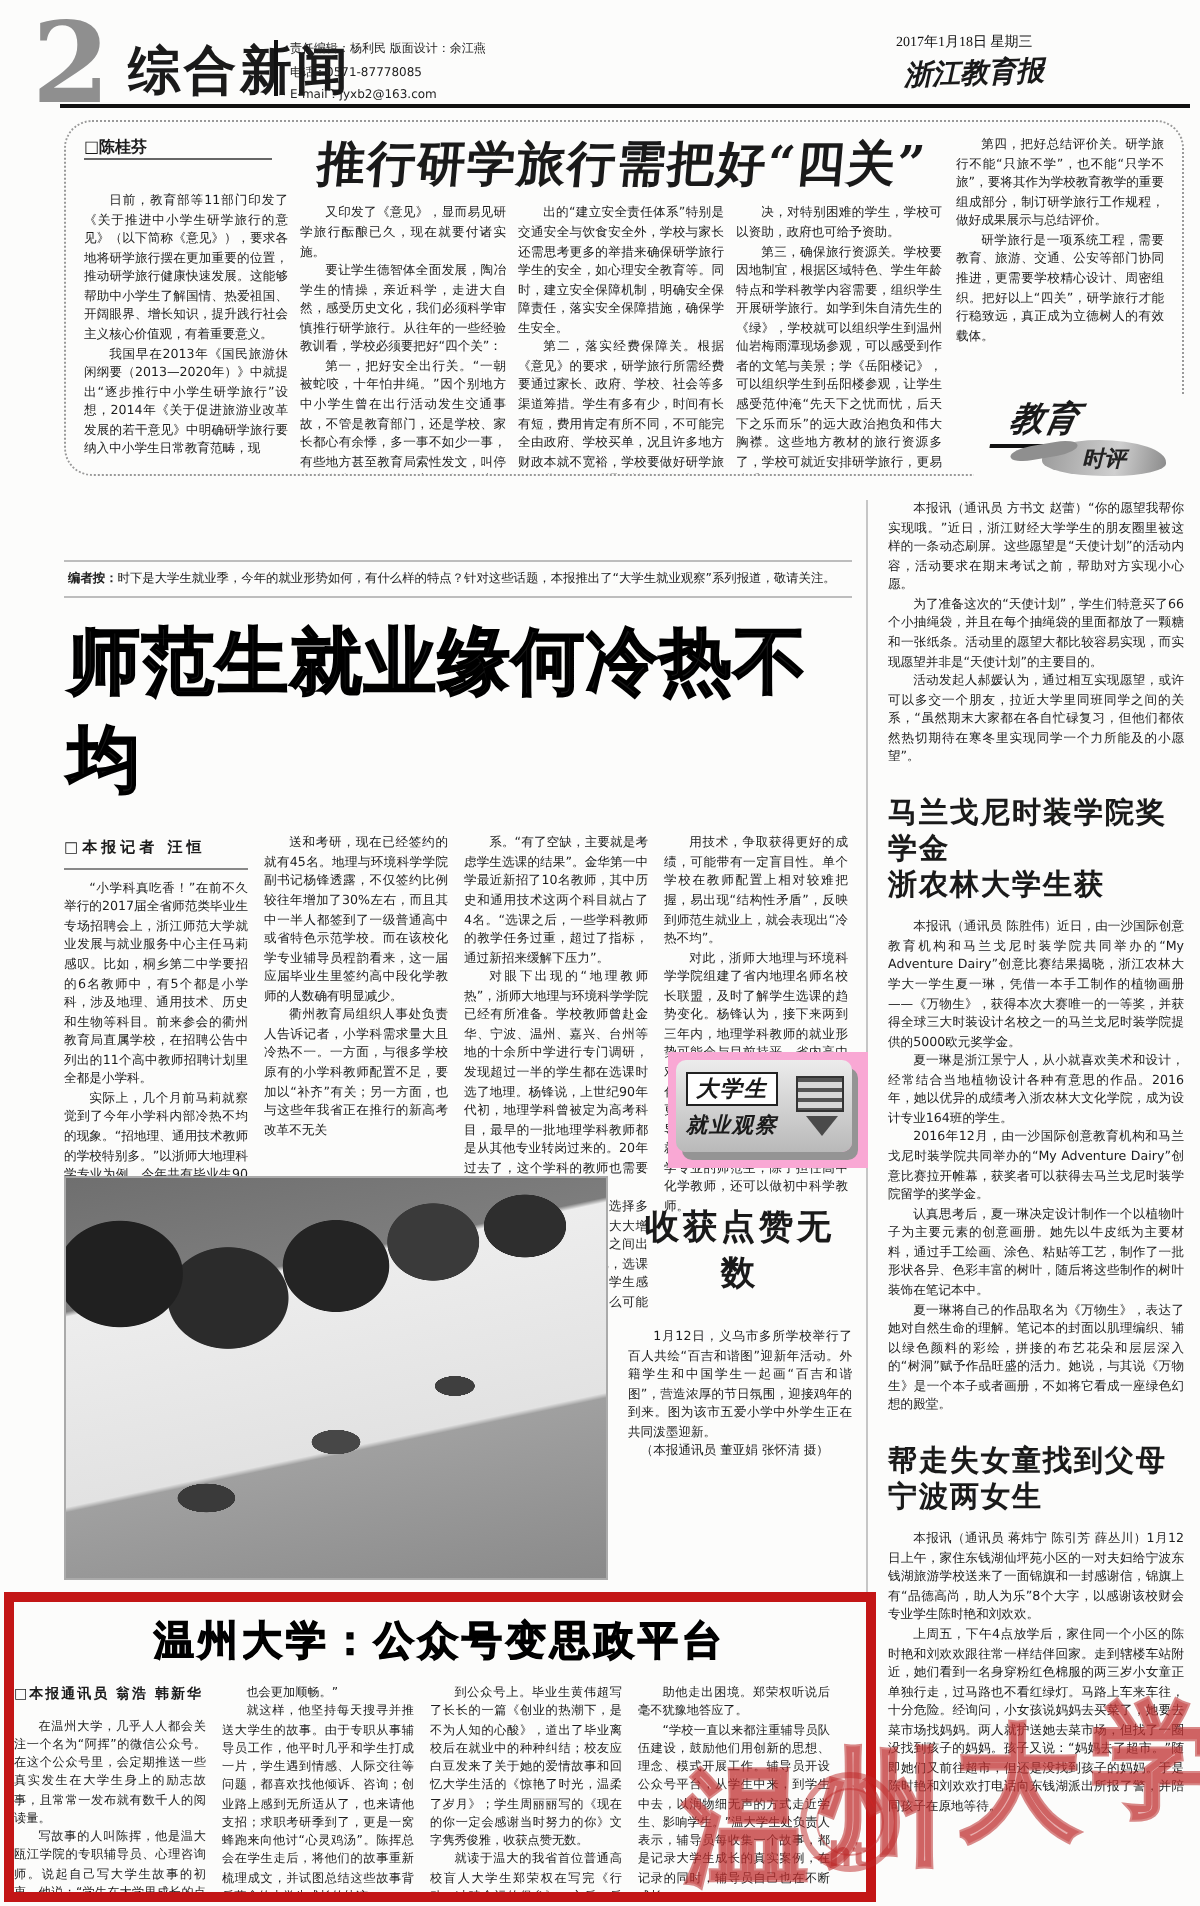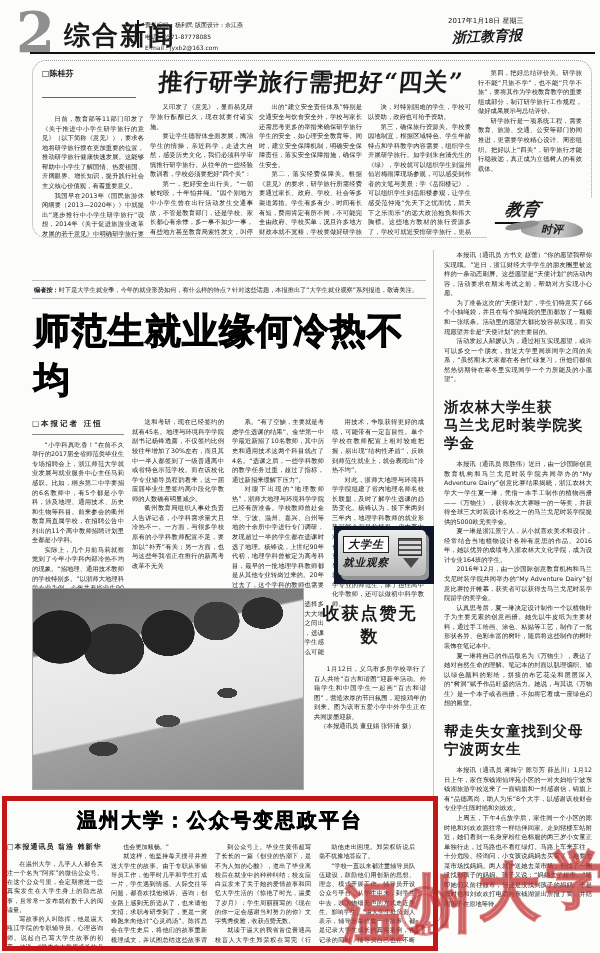--- a/index.html
+++ b/index.html
@@ -6,42 +6,42 @@
   .page{position:relative;width:600px;height:953px;background:#fcfcfb;overflow:hidden;
         font-family:"DejaVu Sans",sans-serif;color:#1a1a1a;}
   .page *{box-sizing:border-box;}
 
   
   .hdr-num{position:absolute;left:16px;top:4px;font-size:56px;line-height:1;font-weight:bold;
            color:#8f8f8f;font-family:"DejaVu Serif",serif;}
   .hdr-section{position:absolute;left:48px;top:18px;font-size:26px;font-weight:900;letter-spacing:2px;margin-left:16px;}
   .hdr-vbar{position:absolute;left:137px;top:20px;width:2px;height:28px;background:#111;}
   .hdr-info{position:absolute;left:145px;top:19px;font-size:6px;line-height:1.95;color:#222;}
-  .hdr-date{position:absolute;left:448px;top:16px;font-size:7px;color:#111;}
+  .hdr-date{position:absolute;left:448px;top:16px;font-size:7px;color:#111;font-family:Liberation Serif, serif;}
   .hdr-masthead{position:absolute;left:452px;top:28px;font-size:14px;font-weight:bold;
                 font-family:"DejaVu Serif",serif;font-style:italic;transform:rotate(-2deg);}
   .hdr-rule{position:absolute;left:30px;top:52px;width:565px;height:2px;background:#111;}
 
   
   .t{font-size:6.3px;line-height:1.52;text-align:justify;color:#1c1c1c;}
   .t p{margin:0;text-indent:2em;}
 
   
   .top-box{position:absolute;left:32px;top:60px;width:560px;height:178px;
            border:1px dotted #999;border-radius:14px;padding:7px 9px 6px 9px;
            display:flex;gap:6px;overflow:hidden;}
   .ta-col1{width:102px;flex:none;}
   .ta-mid{width:322px;flex:none;}
   .ta-col5{flex:1;min-width:0;}
   .ta-title{font-family:"DejaVu Serif",serif;font-weight:bold;font-size:24px;line-height:1.1;
             text-align:center;letter-spacing:1px;transform:skewX(-5deg);margin:1px 0 7px 0;}
   .ta-midcols{display:flex;gap:6px;}
   .ta-midcols .t{width:103px;}
   .author{font-weight:bold;font-size:8px;border-bottom:1px solid #666;
-          padding-bottom:18px;margin-bottom:16px;width:92%;}
+          padding-bottom:0;margin-bottom:16px;width:92%;}
 
   
   .cb{position:absolute;left:487px;top:198px;width:106px;height:50px;background:#fcfcfb;z-index:3;}
   .cb-top{display:inline-block;margin-left:10px;font-family:"DejaVu Serif",serif;font-style:italic;
           font-weight:bold;font-size:17px;border-bottom:2px solid #111;padding:0 8px 1px 8px;
           transform:skewX(-10deg);}
   .cb-swoosh{position:relative;margin:-4px 0 0 34px;width:62px;height:18px;
              background:linear-gradient(100deg,#9a9a9a,#cfcfcf 60%,#8a8a8a);
              border-radius:60% 70% 55% 65%/70% 80% 45% 55%;
              display:flex;align-items:center;justify-content:center;}
@@ -56,21 +56,21 @@
         font-size:6.2px;line-height:1.5;color:#222;}
   .note b{font-weight:bold;}
   .feature-headline{font-size:36px;font-weight:900;letter-spacing:1px;margin:8px 0 12px 2px;
                     -webkit-text-stroke:1px #000;}
   .feature-cols{display:flex;gap:8px;height:252px;overflow:hidden;}
   .feature-cols .t{width:92px;}
   .byline{font-weight:bold;font-size:7.5px;letter-spacing:2px;border-bottom:1px solid #888;
           padding:1px 0 4px 0;margin-bottom:5px;}
 
   
-  .jb{position:absolute;left:302px;top:246px;width:100px;height:58px;background:#0f172a;
+  .jb{position:absolute;left:302px;top:246px;width:100px;height:58px;background:#f9a8d4;
       padding-top:4px;z-index:2;}
   .jb-banner{position:relative;width:88px;height:46px;margin-left:4px;
              background:linear-gradient(#ececec,#b9b9b9);border-radius:5px;
              box-shadow:3px 4px 0 #949494;padding:3px 5px;}
   .jb-top{display:inline-block;background:#fff;border:1px solid #222;padding:0 4px;
           font-size:11px;font-weight:900;font-style:italic;letter-spacing:1px;}
   .jb-script{font-family:"DejaVu Serif",serif;font-style:italic;font-weight:bold;
              font-size:10.5px;margin-top:3px;letter-spacing:1px;}
   .jb-icon{position:absolute;right:4px;top:8px;width:24px;height:18px;
            background:repeating-linear-gradient(#555 0 2px,#d8d8d8 2px 5px);
@@ -256,22 +256,22 @@
   <div class="sidebar">
     <div>
       <div class="sb-body t">
           <p>本报讯（通讯员 方书文 赵蕾）“你的愿望我帮你实现哦。”近日，浙江财经大学学生的朋友圈里被这样的一条动态刷屏。这些愿望是“天使计划”的活动内容，活动要求在期末考试之前，帮助对方实现小心愿。</p>
           <p>为了准备这次的“天使计划”，学生们特意买了66个小抽绳袋，并且在每个抽绳袋的里面都放了一颗糖和一张纸条。活动里的愿望大都比较容易实现，而实现愿望并非是“天使计划”的主要目的。</p>
           <p>活动发起人郝媛认为，通过相互实现愿望，或许可以多交一个朋友，拉近大学里同班同学之间的关系，“虽然期末大家都在各自忙碌复习，但他们都依然热切期待在寒冬里实现同学一个力所能及的小愿望”。</p>
         </div>
     </div>
     <div>
       <div class="sb-headline">
+        <div>马兰戈尼时装学院奖学金</div>
         <div>浙农林大学生获</div>
-        <div>马兰戈尼时装学院奖学金</div>
       </div>
       <div class="sb-body t">
           <p>本报讯（通讯员 陈胜伟）近日，由一沙国际创意教育机构和马兰戈尼时装学院共同举办的“My Adventure Dairy”创意比赛结果揭晓，浙江农林大学大一学生夏一琳，凭借一本手工制作的植物画册——《万物生》，获得本次大赛唯一的一等奖，并获得全球三大时装设计名校之一的马兰戈尼时装学院提供的5000欧元奖学金。</p>
           <p>夏一琳是浙江景宁人，从小就喜欢美术和设计，经常结合当地植物设计各种有意思的作品。2016年，她以优异的成绩考入浙农林大文化学院，成为设计专业164班的学生。</p>
           <p>2016年12月，由一沙国际创意教育机构和马兰戈尼时装学院共同举办的“My Adventure Dairy”创意比赛拉开帷幕，获奖者可以获得去马兰戈尼时装学院留学的奖学金。</p>
           <p>认真思考后，夏一琳决定设计制作一个以植物叶子为主要元素的创意画册。她先以牛皮纸为主要材料，通过手工绘画、涂色、粘贴等工艺，制作了一批形状各异、色彩丰富的树叶，随后将这些制作的树叶装饰在笔记本中。</p>
           <p>夏一琳将自己的作品取名为《万物生》，表达了她对自然生命的理解。笔记本的封面以肌理编织、辅以绿色颜料的彩绘，拼接的布艺花朵和层层深入的“树洞”赋予作品旺盛的活力。她说，与其说《万物生》是一个本子或者画册，不如将它看成一座绿色幻想的殿堂。</p>
         </div>
     </div>
     <div>

